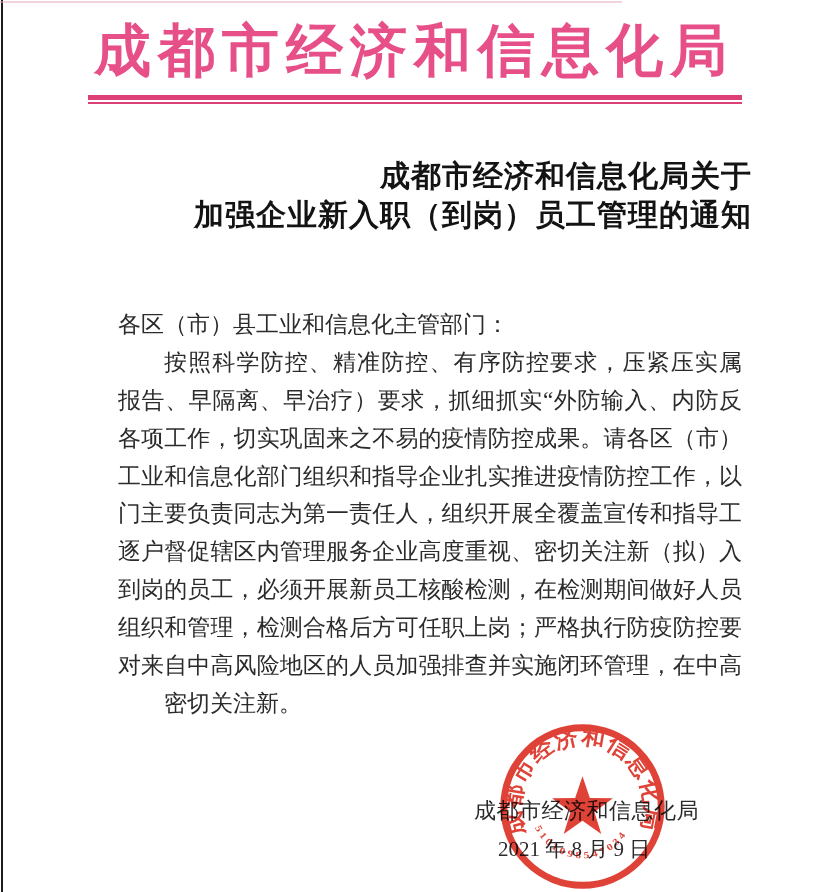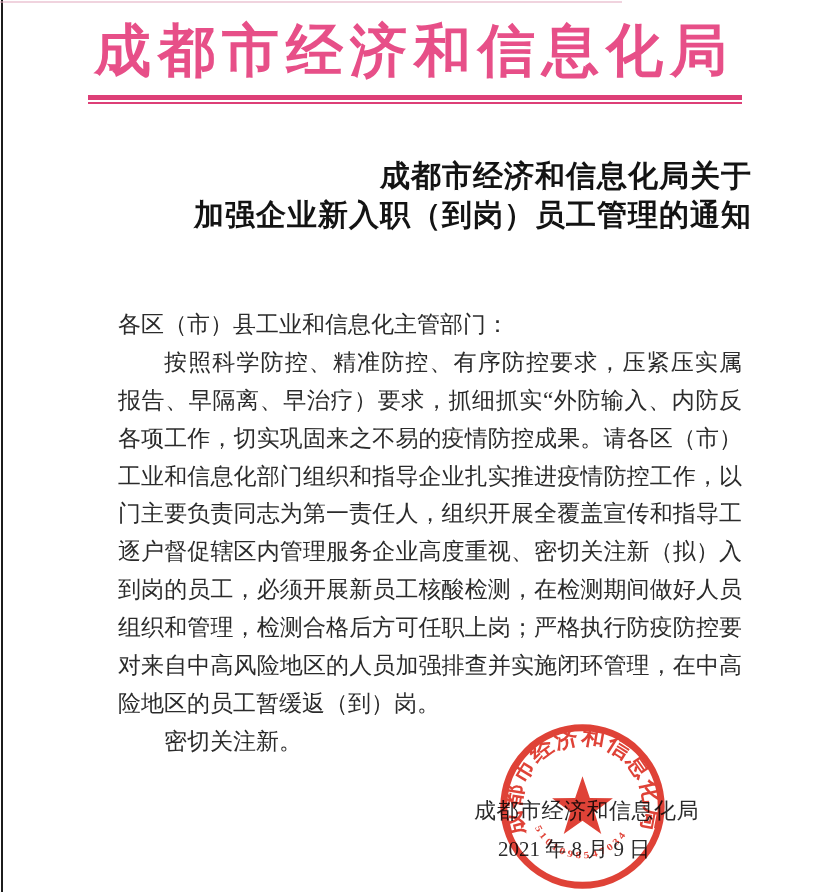--- a/index.html
+++ b/index.html
@@ -129,21 +129,20 @@
     <div class="body-line fill">门主要负责同志为第一责任人，组织开展全覆盖宣传和指导工作，</div>
 
     <div class="body-line fill">逐户督促辖区内管理服务企业高度重视、密切关注新（拟）入职</div>
 
     <div class="body-line fill">到岗的员工，必须开展新员工核酸检测，在检测期间做好人员的</div>
 
     <div class="body-line fill">组织和管理，检测合格后方可任职上岗；严格执行防疫防控要求，</div>
 
     <div class="body-line fill">对来自中高风险地区的人员加强排查并实施闭环管理，在中高风</div>
 
-    <div class="body-line">险地区的员工暂缓返（到）岗。</div>
 
     <div class="body-line indent">密切关注新。</div>
   </div>
 
 <div class="sig-agency">成都市经济和信息化局</div>
 <div class="sig-date">2021 年 8 月 9 日</div>
 
 <svg class="seal" viewBox="0 0 200 200">
   <defs>
     <path id="seal-arc-top" d="M 34.8 130.4 A 72 72 0 1 1 165.2 130.4" fill="none"></path>

